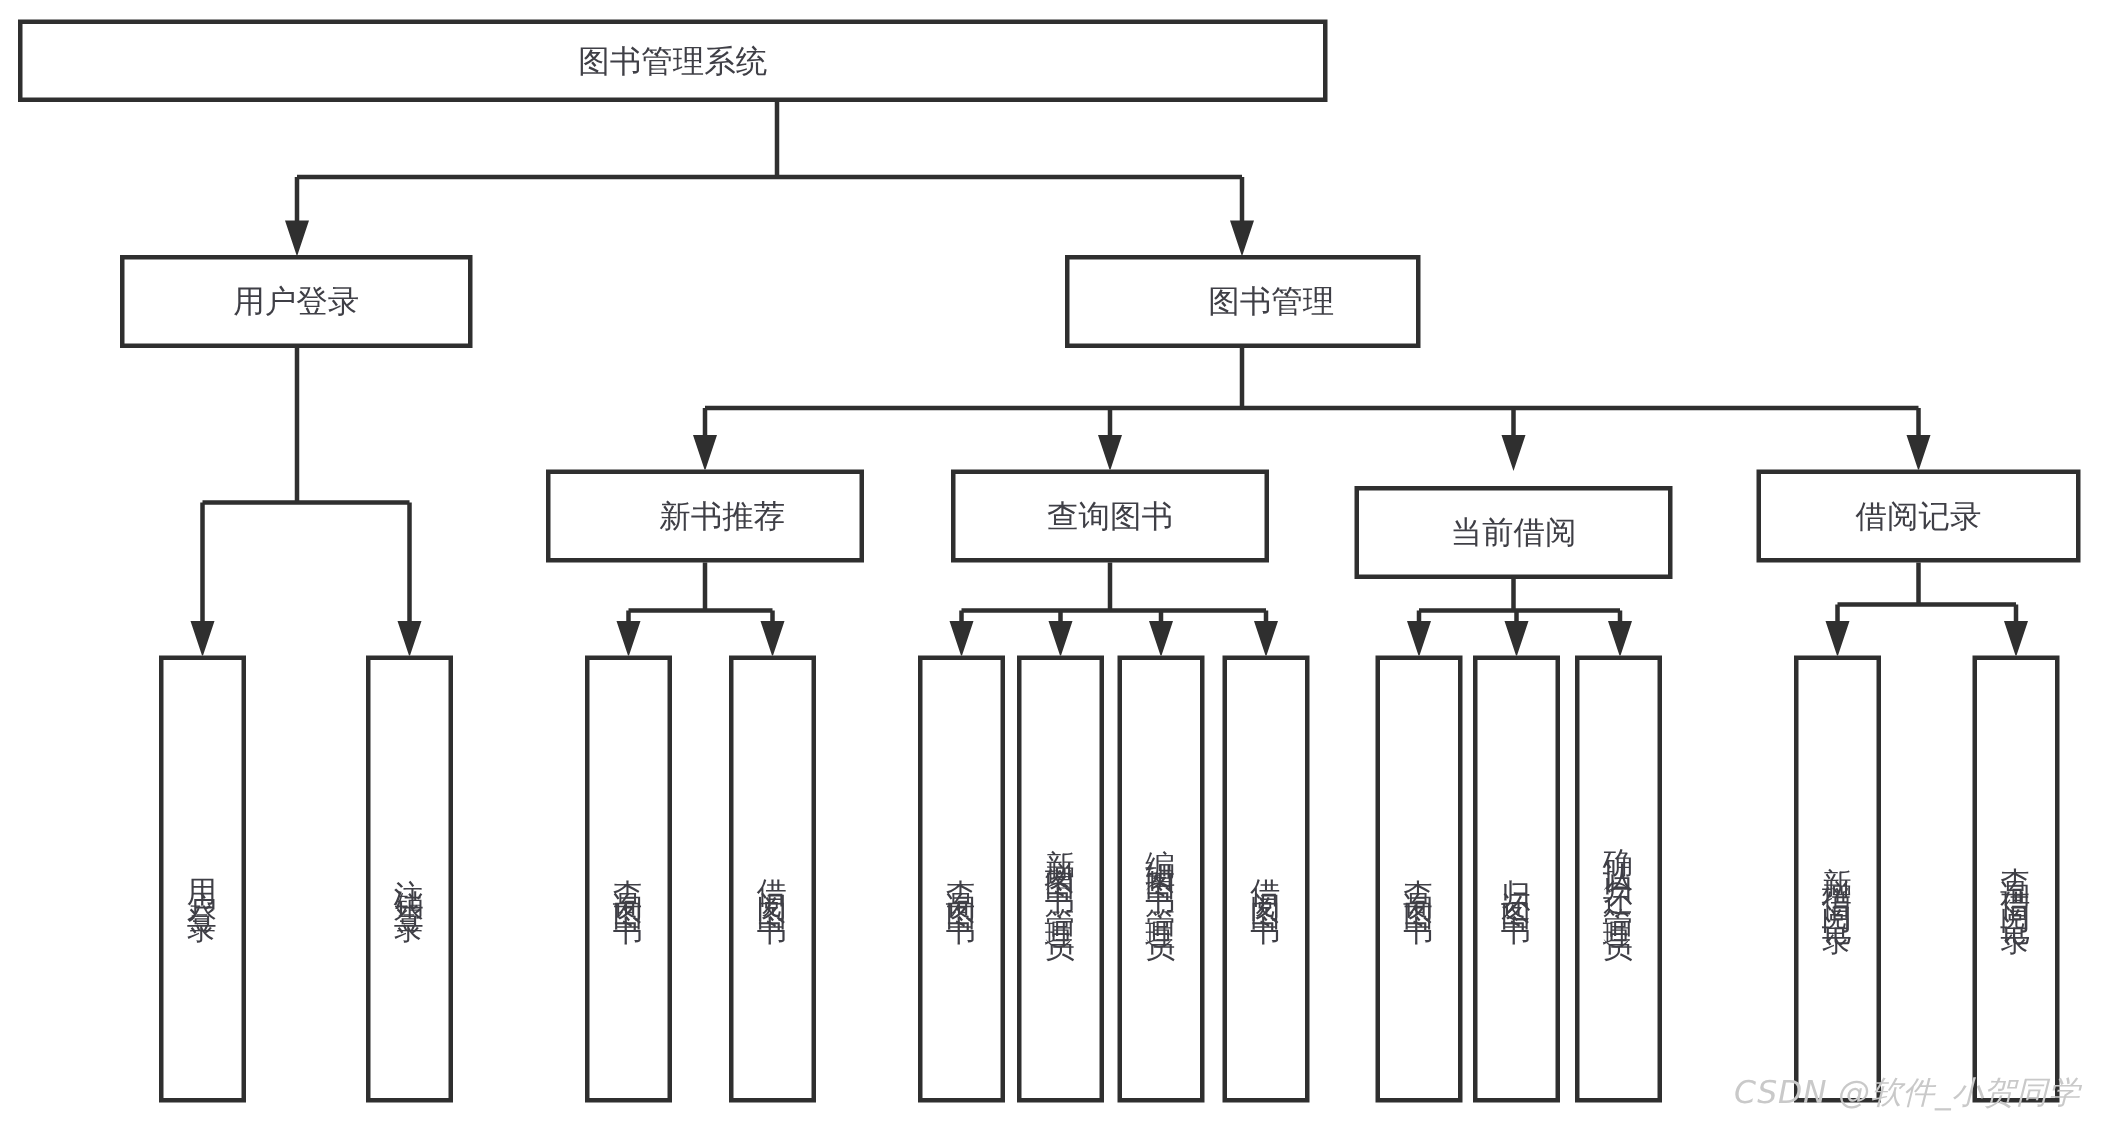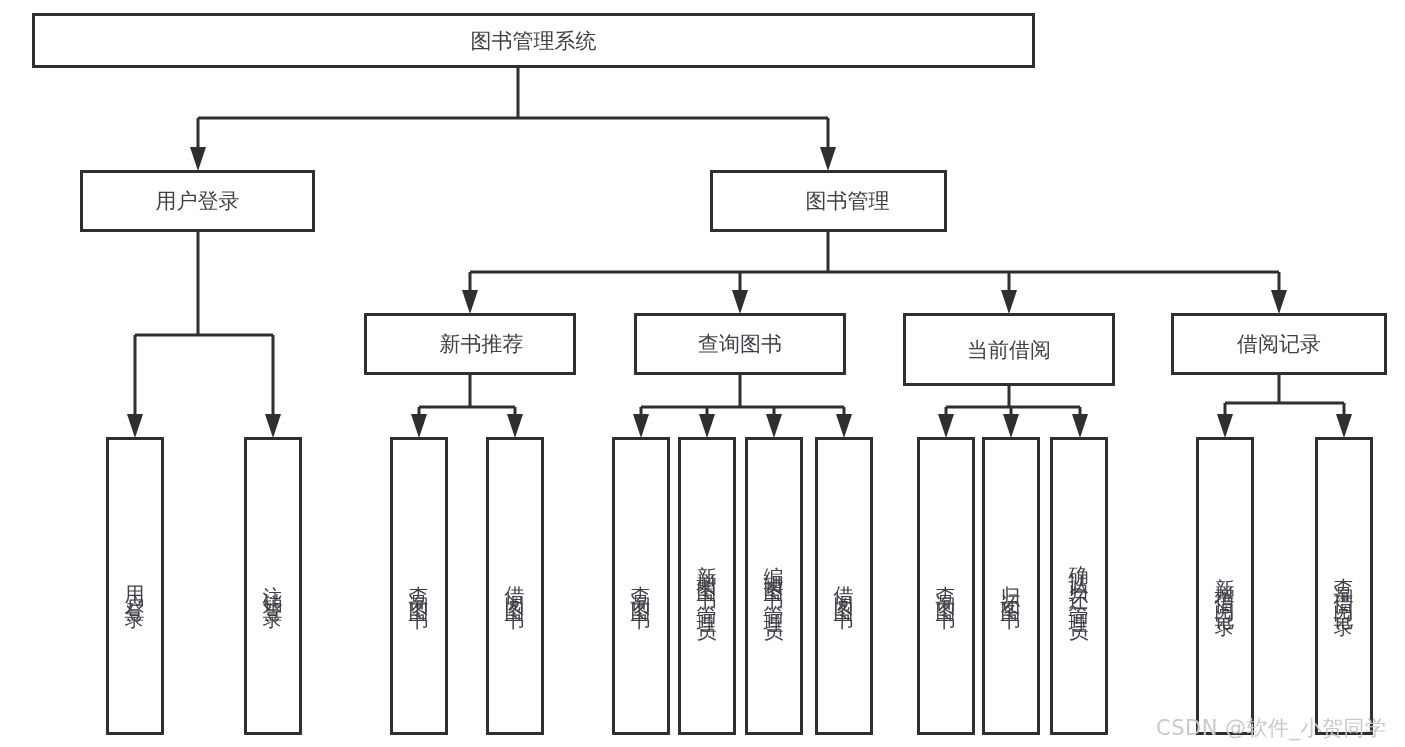--- a/index.html
+++ b/index.html
@@ -12,21 +12,21 @@
     position:absolute; box-sizing:border-box; background:#ffffff;
     border:3px solid #2f2f2f; display:flex; align-items:center; justify-content:center;
     font-size:21px; color:#3f3f46; z-index:1; white-space:nowrap;
   }
   .vbox {
     writing-mode:vertical-lr; text-orientation:mixed;
     letter-spacing:8px; font-size:20px; white-space:normal; line-height:1;
   }
   .watermark {
     position:absolute; left:1156px; top:714px; z-index:3;
-    font-size:21px; color:#c9c9c9; letter-spacing:0.5px;
+    font-size:21px; color:#c9c9c9; letter-spacing:0.5px;font-style:italic;
   }
 </style>
 </head>
 <body>
 
 <div class="canvas">
 
   <svg class="connectors" width="1405" height="747" viewBox="0 0 1405 747">
     <path d="M518,66 V119
          M198,118 H828  M198,118 V150  M828,118 V150
@@ -38,38 +38,38 @@
          M1279,373 V404 M1225,403 H1344 M1225,403 V416 M1344,403 V416" stroke="#2f2f2f" stroke-width="3" fill="none"></path>
     <path d="M190,147 H206 L198,171 Z  M820,147 H836 L828,171 Z
          M462,290 H478 L470,314 Z  M732,290 H748 L740,314 Z  M1001,290 H1017 L1009,314 Z  M1271,290 H1287 L1279,314 Z
          M127,414 H143 L135,438 Z  M265,414 H281 L273,438 Z
          M411,414 H427 L419,438 Z  M507,414 H523 L515,438 Z
          M633,414 H649 L641,438 Z  M699,414 H715 L707,438 Z  M766,414 H782 L774,438 Z  M836,414 H852 L844,438 Z
          M938,414 H954 L946,438 Z  M1003,414 H1019 L1011,438 Z  M1072,414 H1088 L1080,438 Z
          M1217,414 H1233 L1225,438 Z  M1336,414 H1352 L1344,438 Z" fill="#2f2f2f" stroke="none"></path>
   </svg>
 
-  <div class="box" style="left:32px; top:13px; width:1003px; height:55px;">
+  <div class="box" style="left:12px; top:13px; width:873px; height:55px;">
     <span>图书管理系统</span>
   </div>
 
   <div class="box" style="left:80px; top:170px; width:235px; height:62px;">
     <span>用户登录</span>
   </div>
   <div class="box" style="left:710px; top:170px; width:237px; height:62px;padding-left:38px;">
     <span>图书管理</span>
   </div>
 
   <div class="box" style="left:364px; top:313px; width:212px; height:62px;padding-left:23px;">
     <span>新书推荐</span>
   </div>
   <div class="box" style="left:634px; top:313px; width:212px; height:62px;">
     <span>查询图书</span>
   </div>
-  <div class="box" style="left:903px; top:313px; width:212px; height:73px;">
+  <div class="box" style="left:903px; top:324px; width:212px; height:62px;">
     <span>当前借阅</span>
   </div>
   <div class="box" style="left:1171px; top:313px; width:216px; height:62px;">
     <span>借阅记录</span>
   </div>
 
   <div class="box vbox" style="left:106px; top:437px; width:58px; height:298px;">
     <span>用户登录</span>
   </div>
   <div class="box vbox" style="left:244px; top:437px; width:58px; height:298px;">

